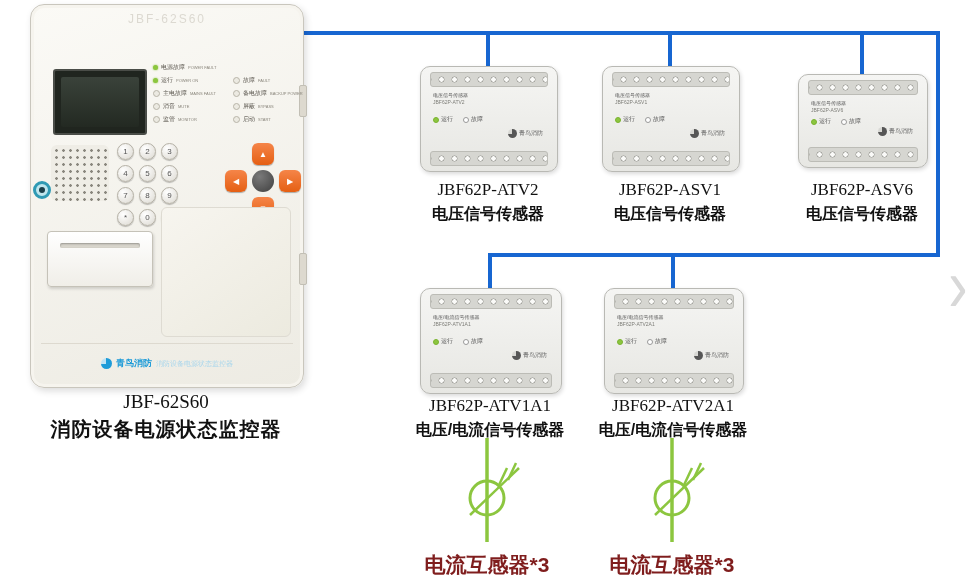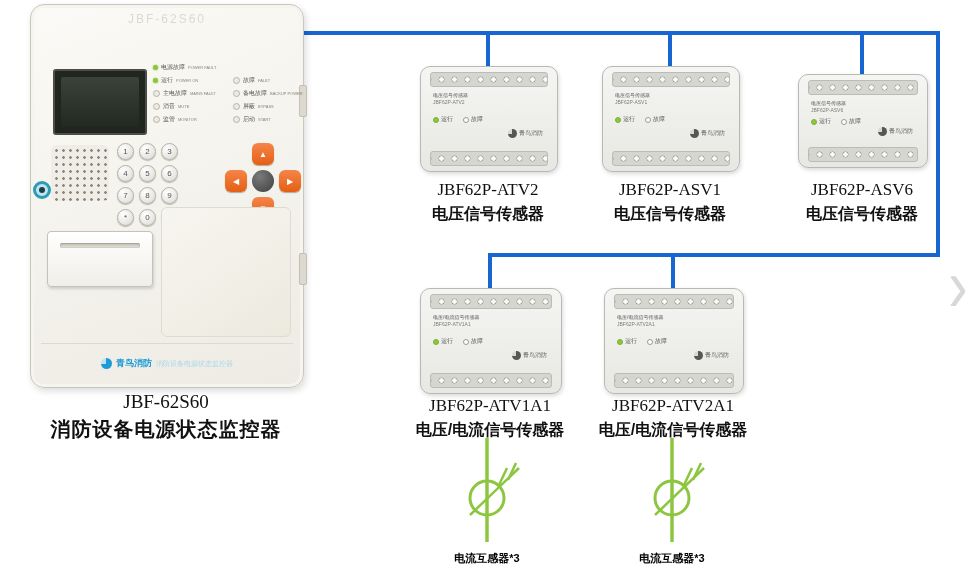--- a/index.html
+++ b/index.html
@@ -104,21 +104,21 @@
            font-size:6px;color:#666;}
   .brand-swirl{width:9px;height:9px;border-radius:50%;flex:none;
            background:conic-gradient(#565656 0 75%,#d8d8d4 75% 100%);}
 
   .mod-caption{position:absolute;text-align:center;}
   .mod-model{font-family:"Liberation Serif","DejaVu Serif",serif;font-size:17px;color:#111;}
   .mod-type{font-size:16px;font-weight:700;color:#111;margin-top:4px;}
 
   
   .ct{position:absolute;}
-  .ct-label{position:absolute;text-align:center;font-size:11px;font-weight:700;color:#000000;}
+  .ct-label{position:absolute;text-align:center;font-size:21px;font-weight:700;color:#7f1d1d;}
 
   
   .carousel-next{position:absolute;left:942px;top:254px;width:32px;height:70px;
       font-size:58px;line-height:64px;color:#d8d8d8;text-align:center;
       transform:scaleY(1.3);transform-origin:center;cursor:pointer;user-select:none;}
 </style>
 </head>
 <body>
 
 <div id="stage">

